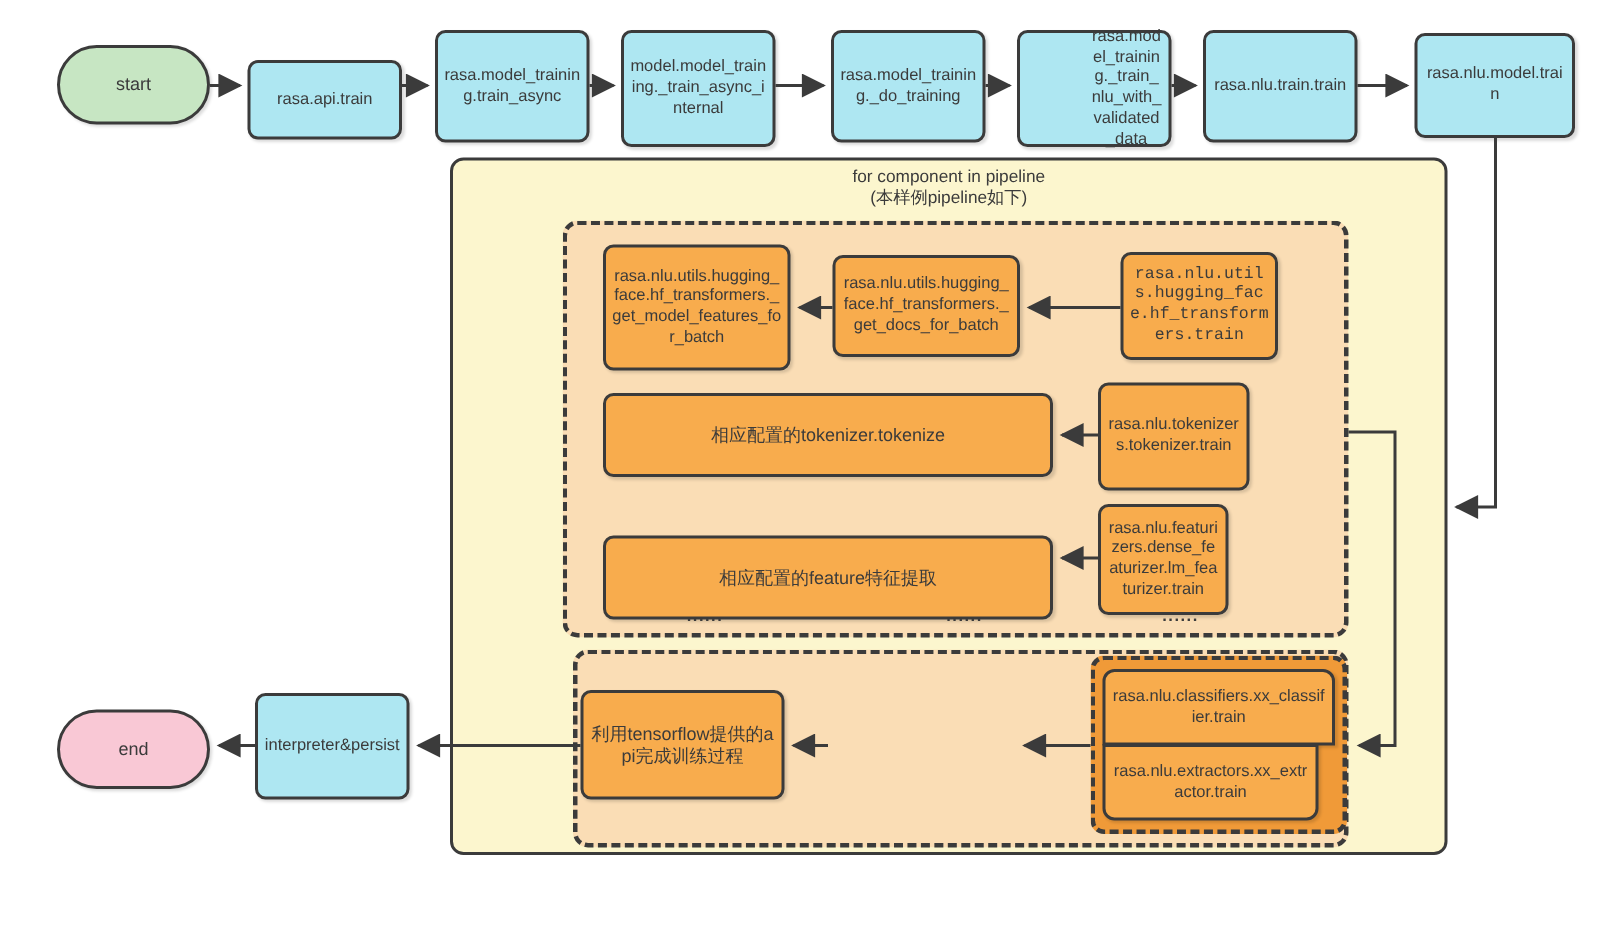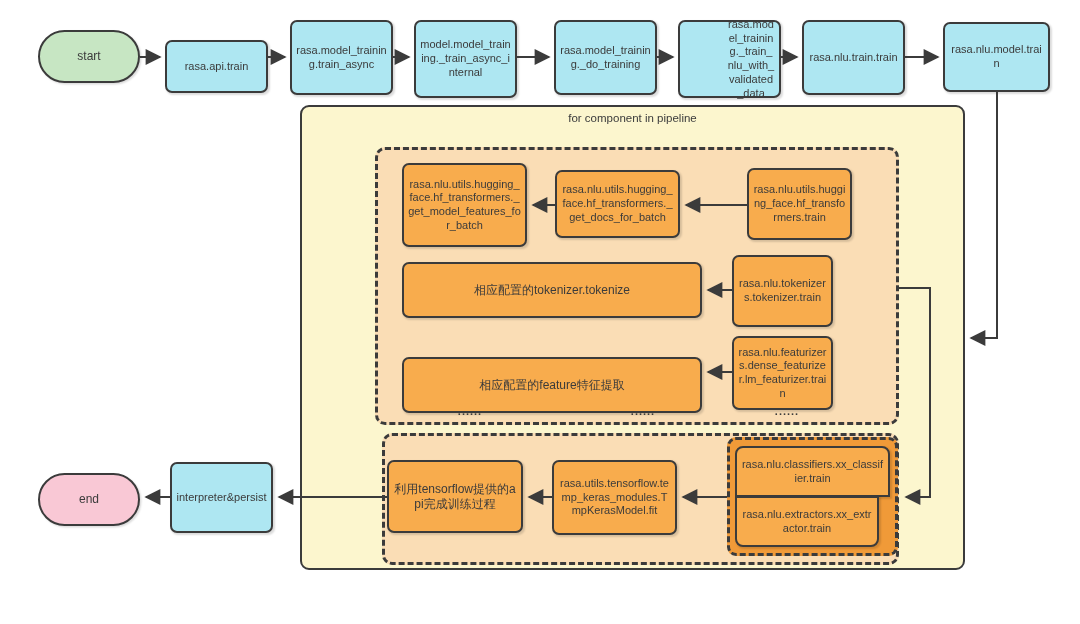--- a/index.html
+++ b/index.html
@@ -39,53 +39,53 @@
   svg.connectors{position:absolute;left:0;top:0;pointer-events:none;}
   svg.connectors polyline,svg.connectors line{fill:none;stroke:#3b3b3b;stroke-width:2;}
 </style>
 </head>
 <body>
 
 <div class="canvas">
 
   <div class="container-yellow" style="left:300px;top:105px;width:665px;height:465px;">
     <div class="loop-title" style="top:5px;">for component in pipeline</div>
+    <div class="loop-title" style="top:19px;">(本样例pipeline如下)</div>
   </div>
 
   <div class="container-dashed" style="left:375px;top:147px;width:524px;height:278px;"></div>
 
   <div class="container-dashed" style="left:382px;top:433px;width:517px;height:132px;"></div>
 
   <div class="group-dashdot" style="left:727px;top:437px;width:171px;height:119px;"></div>
 
   <div class="node pill green" style="left:38px;top:30px;width:102px;height:53px;">start</div>
   <div class="node cyan" style="left:165px;top:20px;width:103px;height:53px;margin-top:20px;">rasa.api.train</div>
   <div class="node cyan" style="left:290px;top:20px;width:103px;height:75px;">rasa.model_training.train_async</div>
   <div class="node cyan" style="left:414px;top:20px;width:103px;height:78px;">model.model_training._train_async_internal</div>
   <div class="node cyan" style="left:554px;top:20px;width:103px;height:75px;">rasa.model_training._do_training</div>
   <div class="node cyan" style="left:678px;top:20px;width:103px;height:78px;padding-left:47px;">rasa.model_training._train_nlu_with_validated_data</div>
   <div class="node cyan" style="left:802px;top:20px;width:103px;height:75px;">rasa.nlu.train.train</div>
   <div class="node cyan" style="left:943px;top:22px;width:107px;height:70px;">rasa.nlu.model.train</div>
 
   <div class="node orange" style="left:402px;top:163px;width:125px;height:84px;">rasa.nlu.utils.hugging_face.hf_transformers._get_model_features_for_batch</div>
   <div class="node orange" style="left:555px;top:170px;width:125px;height:68px;">rasa.nlu.utils.hugging_face.hf_transformers._get_docs_for_batch</div>
-  <div class="node orange" style="left:747px;top:168px;width:105px;height:72px;">rasa.nlu.utils.hugging_face.hf_transformers.train</div>
+  <div class="node orange" style="left:747px;top:168px;width:105px;height:72px;font-family:Liberation Mono, monospace;">rasa.nlu.utils.hugging_face.hf_transformers.train</div>
 
   <div class="node orange cn" style="left:402px;top:262px;width:300px;height:56px;">相应配置的tokenizer.tokenize</div>
   <div class="node orange" style="left:732px;top:255px;width:101px;height:72px;">rasa.nlu.tokenizers.tokenizer.train</div>
 
   <div class="node orange cn" style="left:402px;top:357px;width:300px;height:56px;">相应配置的feature特征提取</div>
-  <div class="node orange" style="left:732px;top:336px;width:101px;height:74px;text-align:center;">rasa.nlu.featurizers.dense_featurizer.lm_featurizer.train</div>
+  <div class="node orange" style="left:732px;top:336px;width:87px;height:74px;text-align:center;">rasa.nlu.featurizers.dense_featurizer.lm_featurizer.train</div>
 
   <div class="ellipsis" style="left:470px;top:405px;">......</div>
   <div class="ellipsis" style="left:643px;top:405px;">......</div>
   <div class="ellipsis" style="left:787px;top:405px;">......</div>
 
   <div class="node orange cn" style="left:387px;top:460px;width:136px;height:73px;">利用tensorflow提供的api完成训练过程</div>
-  <div class="node orange" style="left:552px;top:460px;width:125px;height:75px;">rasa.utils.tensorflow.temp_keras_modules.TmpKerasModel.fit</div>
   <div class="node orange" style="left:735px;top:446px;width:155px;height:51px;border-radius:8px 8px 0 0;text-align:center;">rasa.nlu.classifiers.xx_classifier.train</div>
   <div class="node orange" style="left:735px;top:496px;width:144px;height:51px;border-radius:0 0 8px 8px;">rasa.nlu.extractors.xx_extractor.train</div>
 
   <div class="node cyan" style="left:170px;top:462px;width:103px;height:71px;">interpreter&amp;persist</div>
   <div class="node pill pink" style="left:38px;top:473px;width:102px;height:53px;">end</div>
 
   <svg class="connectors" width="1080" height="624">
     <defs>
       <marker id="arrow" viewBox="0 0 10 10" refX="9" refY="5" markerWidth="9" markerHeight="8" orient="auto">
         <path d="M0,0 L10,5 L0,10 z" fill="#3b3b3b"></path>

